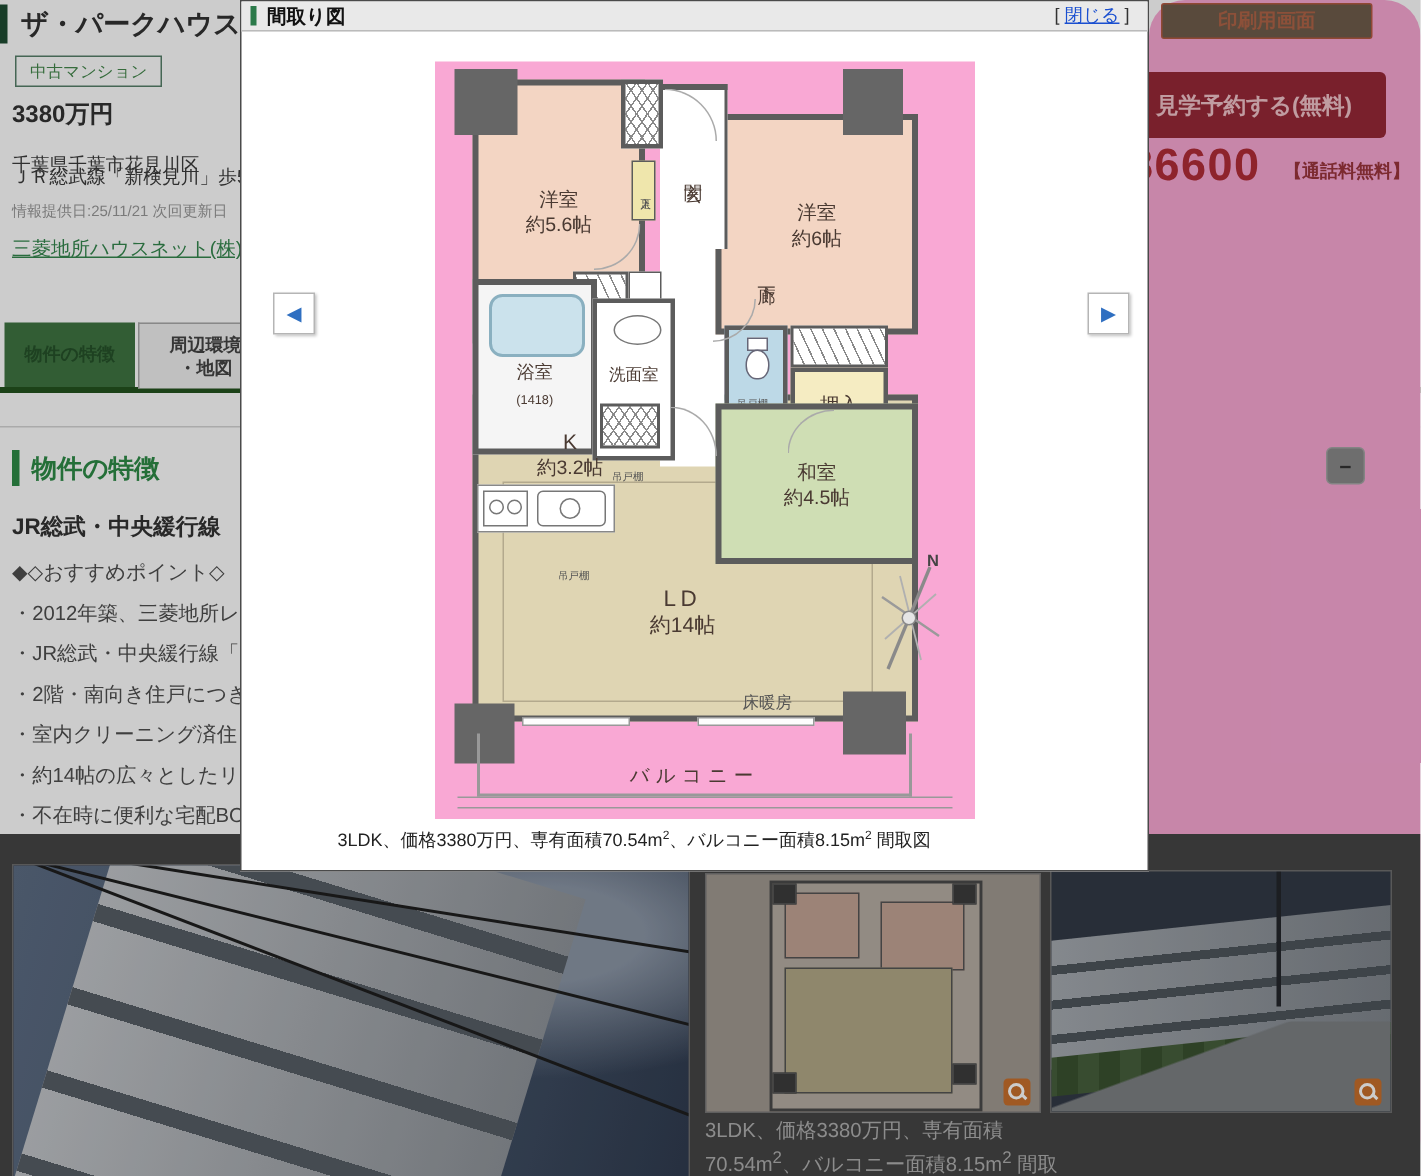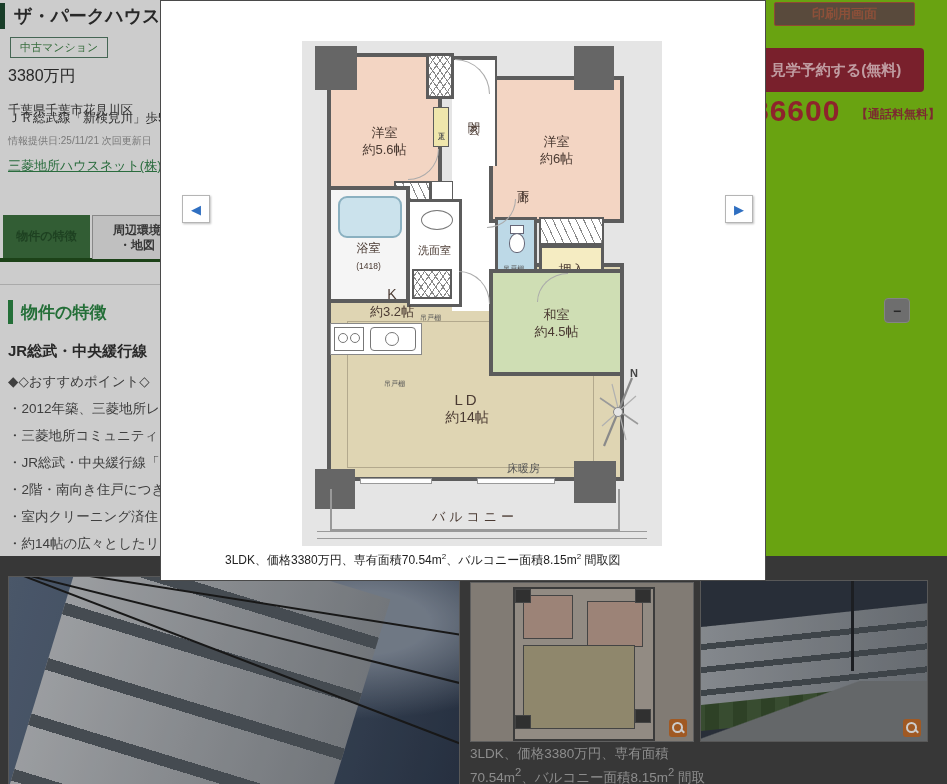--- a/index.html
+++ b/index.html
@@ -11,40 +11,40 @@
   }
   .abs{position:absolute;}
 
   
   #page{position:absolute;inset:0;background:#fff;}
   .title-bar{left:0;top:2px;height:28px;display:flex;align-items:center;}
   .title-accent{width:5px;height:26px;background:#1f4d33;margin-right:9px;}
   .prop-title{font-size:18px;font-weight:bold;color:#333;white-space:nowrap;}
   .badge{left:10px;top:37px;border:1px solid #57806a;color:#44884c;font-size:11px;
          padding:2px 9px;background:#fff;white-space:nowrap;}
-  .price{left:8px;top:66px;font-size:16px;font-weight:normal;color:#333;}
+  .price{left:8px;top:66px;font-size:16px;font-weight:bold;color:#333;}
   .addr{left:8px;font-size:12.5px;color:#3c3c3c;white-space:nowrap;}
   .info{left:8px;top:134px;font-size:10px;color:#999;white-space:nowrap;}
   .agency{left:8px;top:157px;font-size:13px;color:#35884e;text-decoration:underline;white-space:nowrap;cursor:pointer;}
 
   .tab-strip{left:0;top:215px;width:947px;height:43px;border-bottom:4px solid #24531f;}
   .tab{position:absolute;top:0;height:43px;display:flex;align-items:center;justify-content:center;
        text-align:center;font-size:12px;font-weight:bold;cursor:pointer;}
   .tab-active{left:3px;width:87px;background:#3f7542;color:#26522a;}
   .tab-idle{left:92px;width:88px;background:#f0f0f0;border:1px solid #aaa;border-bottom:none;color:#444;line-height:15px;}
   .divider{left:0;top:284px;width:947px;height:1px;background:#d5d5d5;}
 
   .sec-head{left:8px;top:300px;display:flex;align-items:center;}
   .sec-accent{width:5px;height:24px;background:#2e8b47;margin-right:8px;}
   .sec-title{font-size:17px;font-weight:bold;color:#2e8b47;white-space:nowrap;}
   .h-line{left:8px;top:342px;font-size:15px;font-weight:bold;color:#333;white-space:nowrap;}
   .bullets{left:8px;top:368px;width:300px;font-size:13.5px;color:#4f4f4f;line-height:27px;white-space:nowrap;}
 
   
-  #rightcol{left:766px;top:0;width:181px;height:784px;background:#84cc16;}
+  #rightcol{left:766px;top:0;width:181px;height:784px;background:#f9a8d4;border-radius:24px;}
   .print-btn{left:8px;top:2px;width:139px;height:22px;background:#705d4b;border:1px solid #b55a42;
              border-radius:2px;color:#b06448;font-size:13px;font-weight:bold;
              display:flex;align-items:center;justify-content:center;cursor:pointer;white-space:nowrap;}
   .reserve-btn{left:-18px;top:48px;width:176px;height:44px;background:#982838;border-radius:4px;
                color:#f0c4ca;font-size:15px;font-weight:bold;display:flex;align-items:center;
                justify-content:center;cursor:pointer;white-space:nowrap;}
   .phone{left:-14px;top:94px;font-size:30px;font-weight:bold;color:#b22c37;letter-spacing:1px;white-space:nowrap;}
   .phone-note{left:90px;top:106px;font-size:12px;font-weight:bold;color:#9b353d;white-space:nowrap;}
   .collapse-btn{left:118px;top:298px;width:24px;height:23px;background:#8a8a8a;border:1px solid #a5a5a5;
                 border-radius:4px;color:#333;display:flex;align-items:center;justify-content:center;
@@ -93,21 +93,21 @@
   .m-title{font-size:13px;font-weight:bold;color:#111;}
   .m-close{margin-left:auto;margin-right:12px;font-size:12px;color:#333;white-space:nowrap;}
   .m-close a{color:#1a4fd0;text-decoration:underline;cursor:pointer;}
   .nav-btn{position:absolute;width:26px;height:26px;background:#fff;border:1px solid #b5b5b5;
            box-shadow:1px 1px 2px rgba(0,0,0,0.25);display:flex;align-items:center;justify-content:center;
            color:#2f6fc1;font-size:13px;cursor:pointer;}
   .m-caption{position:absolute;left:64px;top:551px;font-size:12px;color:#222;white-space:nowrap;}
   .m-caption sup{font-size:8px;}
 
   
-  #plan{position:absolute;left:141px;top:40px;width:360px;height:505px;background:#e5e5e5;}
+  #plan{position:absolute;left:129px;top:40px;width:360px;height:505px;background:#f9a8d4;}
   .room{position:absolute;border:3px solid #5c5c5c;box-sizing:border-box;
         display:flex;flex-direction:column;align-items:center;justify-content:center;}
   .rlabel{font-size:13px;color:#4a3a32;line-height:17px;text-align:center;white-space:nowrap;}
   .pillar{position:absolute;background:#666;}
   .vtext{writing-mode:vertical-rl;text-orientation:upright;}
   .hatchX{background:repeating-linear-gradient(55deg,rgba(0,0,0,0) 0 5px,#8a8a8a 5px 6px),
                      repeating-linear-gradient(-55deg,rgba(0,0,0,0) 0 5px,#8a8a8a 5px 6px),#fff;}
   .hatchD{background:repeating-linear-gradient(65deg,rgba(0,0,0,0) 0 6px,#8a8a8a 6px 7px),#fff;}
   .tiny{position:absolute;font-size:7px;color:#555;white-space:nowrap;}
   .arc{position:absolute;border:1px solid #aaa;}
@@ -139,21 +139,20 @@
   <div class="abs divider"></div>
 
   <div class="abs sec-head">
     <div class="sec-accent"></div>
     <div class="sec-title">物件の特徴</div>
   </div>
   <div class="abs h-line">JR総武・中央緩行線</div>
   <div class="abs bullets">
     <div>◆◇おすすめポイント◇</div>
     <div>・2012年築、三菱地所レ</div>
-    <div>・三菱地所コミュニティ</div>
     <div>・JR総武・中央緩行線「</div>
     <div>・2階・南向き住戸につき</div>
     <div>・室内クリーニング済住</div>
     <div>・約14帖の広々としたリ</div>
     <div>・不在時に便利な宅配BO</div>
     <div>・ペット飼育可(飼育細則</div>
   </div>
 
   <div class="abs" id="rightcol">
     <div class="abs print-btn">印刷用画面</div>
@@ -196,20 +195,29 @@
 
     <div class="abs gal-caption">
       <span>3LDK、価格3380万円、専有面積70.54m</span><sup>2</sup><span>、バルコニー面積8.15m</span><sup>2</sup><span> 間取図</span>
     </div>
   </div>
 </div>
 
 <div id="dim"></div>
 
 <div id="modal">
+  <div class="m-head">
+    <div class="m-accent"></div>
+    <div class="m-title">間取り図</div>
+    <div class="m-close">
+      <span>[</span>
+      <a>閉じる</a>
+      <span>]</span>
+    </div>
+  </div>
 
   <div class="nav-btn" style="left:21px;top:194px;">
       <span>◀</span>
     </div>
   <div class="nav-btn" style="left:564px;top:194px;">
       <span>▶</span>
     </div>
 
   <div id="plan">
 

